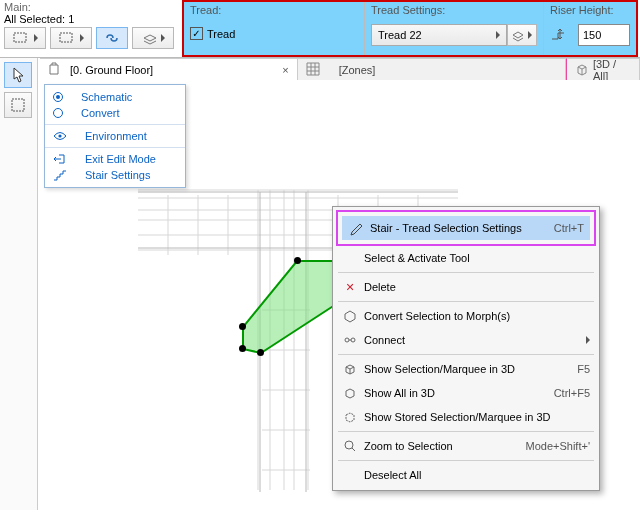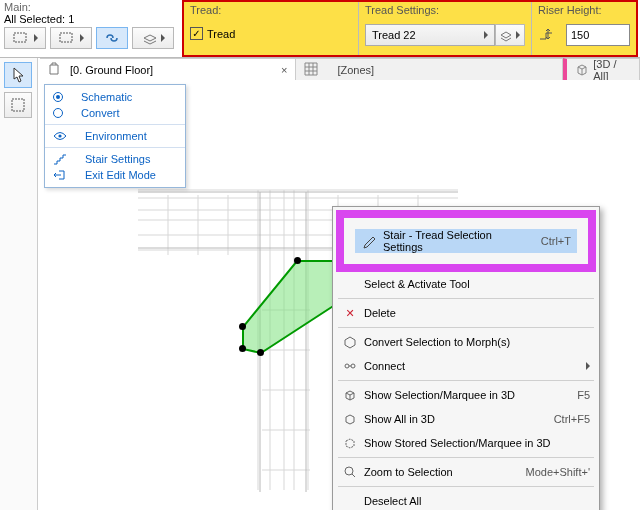--- a/index.html
+++ b/index.html
@@ -9,42 +9,42 @@
   
   .top-bar { position: absolute; left: 0; top: 0; right: 0; height: 58px; border-bottom: 1px solid #bbb; }
   .main-section { position: absolute; left: 0; top: 0; width: 180px; height: 58px; padding: 1px 4px; }
   .main-section .lbl { color: #666; }
   .main-section .row2 { margin-top: 0; color: #000; }
   .main-section .btns { margin-top: 2px; display: flex; gap: 4px; }
   .mini-btn { height: 22px; width: 32px; border: 1px solid #b8b8b8; background: linear-gradient(#fcfcfc,#ececec); display:flex; align-items:center; justify-content:center; }
   .mini-btn.with-arrow { width: 42px; }
   .mini-btn.active { background: #d6e8fb; border-color: #7ab6f0; }
 
-  .red-panel { position: absolute; left: 182px; top: 0; width: 456px; height: 57px; border: 2px solid #c00; background: #fde047; display:flex; }
+  .red-panel { position: absolute; left: 182px; top: 0; width: 456px; height: 57px; border: 2px solid #c00; background: #7dd3fc; display:flex; }
   .panel-col { border-right: 1px solid #bbb; padding: 2px 6px 4px 6px; position: relative; }
   .panel-col:last-child { border-right: none; }
   .panel-col .hdr { color: #555; }
   .col-tread { width: 182px; }
   .col-settings { width: 180px; }
   .col-riser { flex: 1; }
   .checkbox-row { display:flex; align-items:center; gap:4px; margin-top: 11px; }
   .checkbox { width:13px; height:13px; border:1px solid #555; display:flex; align-items:center; justify-content:center; font-size:10px; color:#000; }
   .settings-row { display:flex; gap:0; margin-top: 8px; align-items:center; }
   .dropdown { height:22px; flex:1; border:1px solid #aaa; background:linear-gradient(#f7f7f7,#e9e9e9); display:flex; align-items:center; padding:0 6px; justify-content:space-between; }
   .riser-row { display:flex; gap:6px; margin-top:8px; align-items:center; }
-  .riser-input { height:22px; width:64px; border:1px solid #888; background:#fff; display:flex; align-items:center; padding:0 4px; }
+  .riser-input { height:22px; width:52px; border:1px solid #888; background:#fff; display:flex; align-items:center; padding:0 4px; }
 
   
   .tabs { position: absolute; left: 40px; top: 58px; right: 0; height: 22px; background:#f5f5f5; border-bottom:1px solid #ccc; display:flex; }
   .tab { display:flex; align-items:center; gap:4px; padding: 0 8px; height:22px; border-right:1px solid #ccc; background:#fff; border-top:1px solid #ccc;}
   .tab .close { margin-left:auto; padding-left:10px; color:#555; }
   .tab.inactive { background:#f1f1f1; color:#444; }
   .tab:first-child { width: 270px; gap: 8px; }
   .tab.zones { width:281px;gap:19px; }
-  .tab.view3d { margin-left:auto; border-left:4px solid #ec4899; }
+  .tab.view3d { margin-left:auto; border-left:1px solid #ec4899; }
 
   
   .tool-col { position:absolute; left:0; top:58px; width:38px; bottom:0; border-right:1px solid #ccc; background:#fafafa; }
   .tool-btn { width:28px; height:26px; margin:4px; border:1px solid #bbb; background:linear-gradient(#fcfcfc,#ececec); display:flex; align-items:center; justify-content:center; }
   .tool-btn.active { background:#d6e8fb; border-color:#7ab6f0; }
 
   
   .canvas { position:absolute; left:38px; top:80px; right:0; bottom:0; background:#fff; }
 
   
@@ -62,21 +62,21 @@
 
   
   .ctx { position:absolute; left:332px; top:206px; width:268px; border:1px solid #9a9a9a; background:#f6f6f6; box-shadow:3px 3px 6px rgba(0,0,0,.3); padding:3px; }
   .ctx .item { display:flex; align-items:center; height:24px; padding:0 6px 0 4px; }
   .ctx .item .mi-ico { width:20px; display:flex; justify-content:center; color:#555; }
   .ctx .item .mi-label { flex:1; padding-left:4px; }
   .ctx .item .mi-short { color:#555; padding-left:8px; }
   .ctx .item .mi-arrow { color:#555; padding-left:6px; }
   .ctx hr { border:none; border-top:1px solid #cfcfcf; margin:2px 2px; }
   .ctx .item.hl { background:#b9d7f6; }
-  .ctx .red-wrap { border:8px solid #d946ef; padding:11px; }
+  .ctx .red-wrap { border:2px solid #d946ef; padding:4px; }
 
   .tri { display:inline-block; width:0; height:0; border-left:4px solid #555; border-top:4px solid transparent; border-bottom:4px solid transparent; }
 
   
   svg { overflow: visible; }
 </style>
 </head>
 <body>
 
 <div class="top-bar">
@@ -235,32 +235,32 @@
           <path d="M1 5 q6 -7 12 0 q-6 7 -12 0 z" fill="none" stroke="#0b62c4"></path>
           <circle cx="7" cy="5" r="1.6" fill="#0b62c4"></circle>
         </svg>
     </span>
     <span>Environment</span>
   </div>
   <hr>
   <div class="opt">
     <span class="ico">
       <svg width="14" height="12">
-          <path d="M1 11 h3 v-3 h3 v-3 h3 v-3 h3" fill="none" stroke="#0b62c4"></path>
-        </svg>
-    </span>
-    <span>Stair Settings</span>
+          <path d="M6 2 h5 v8 h-5 M8 6 h-7 M3 4 l-2 2 l2 2" fill="none" stroke="#0b62c4"></path>
+        </svg>
+    </span>
+    <span>Exit Edit Mode</span>
   </div>
   <div class="opt">
     <span class="ico">
       <svg width="14" height="12">
-          <path d="M6 2 h5 v8 h-5 M8 6 h-7 M3 4 l-2 2 l2 2" fill="none" stroke="#0b62c4"></path>
-        </svg>
-    </span>
-    <span>Exit Edit Mode</span>
+          <path d="M1 11 h3 v-3 h3 v-3 h3 v-3 h3" fill="none" stroke="#0b62c4"></path>
+        </svg>
+    </span>
+    <span>Stair Settings</span>
   </div>
 </div>
 
 <div class="ctx">
   <div class="red-wrap">
     <div class="item hl">
       <span class="mi-ico">
         <svg width="14" height="14">
             <path d="M3 11 l8 -8 l2 2 l-8 8 l-3 1 z" fill="none" stroke="#444"></path>
           </svg>

